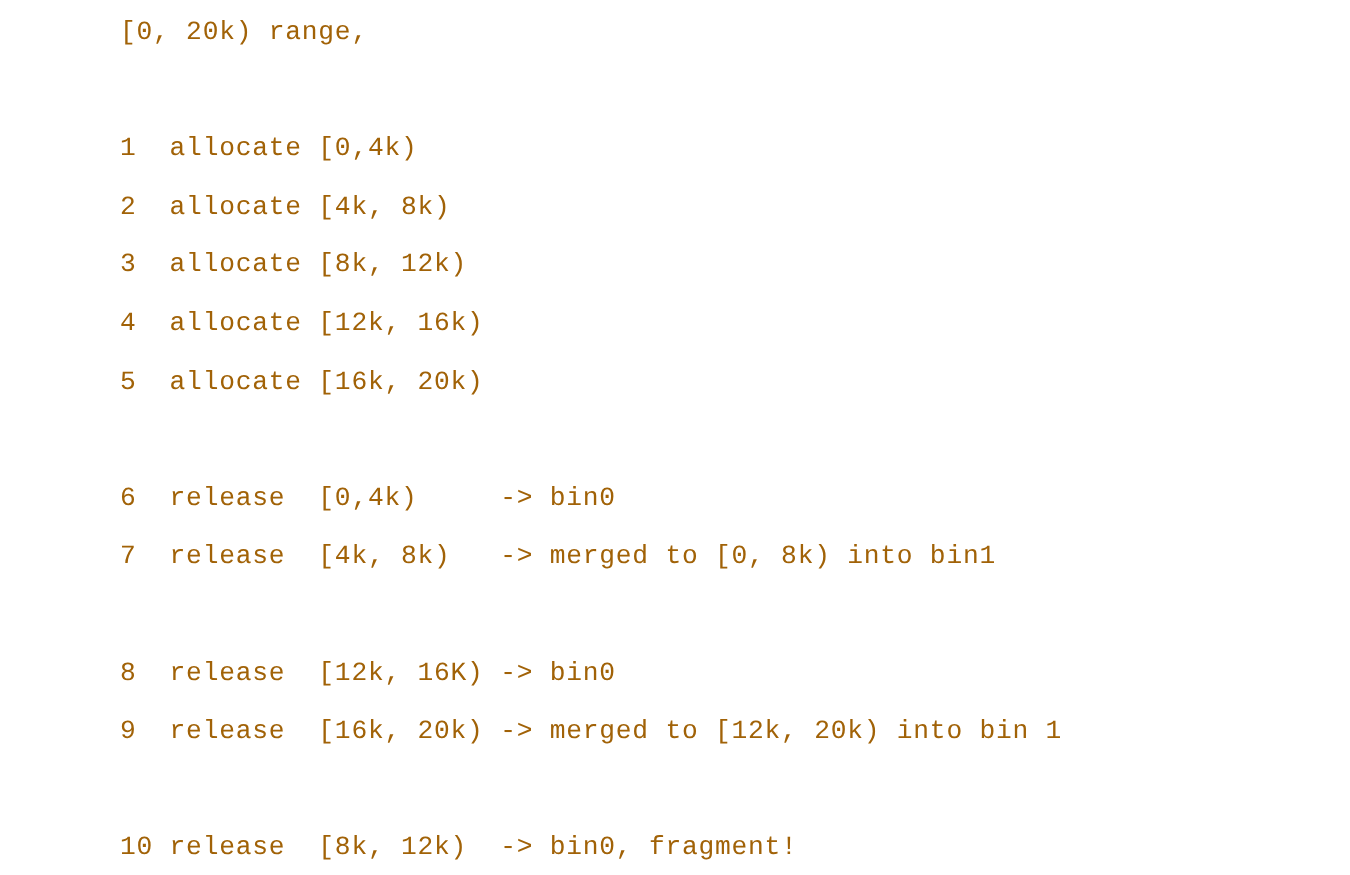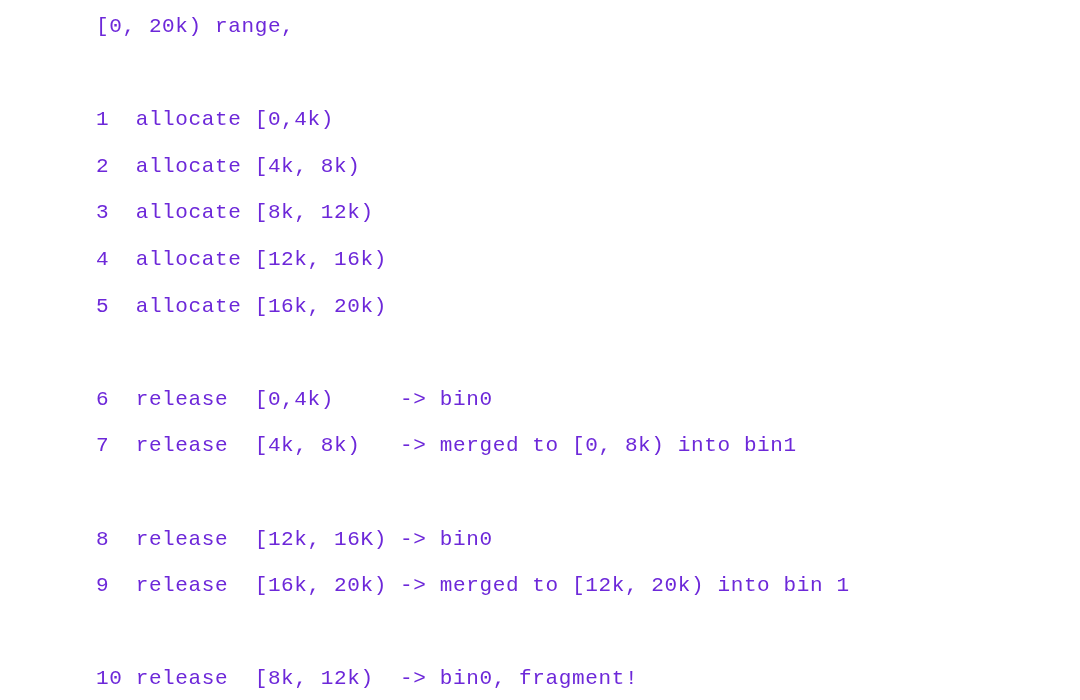--- a/index.html
+++ b/index.html
@@ -39,21 +39,21 @@
     font-weight: 400;
     -webkit-font-smoothing: antialiased;
   }
 
   .trace-line {
     display: block;
     white-space: pre;
     min-height: 46.6px;
     margin: 0;
     padding: 0;
-    color: #6d28d9;
+    color: #a16207;
   }
 
   
   .trace-line.is-blank {
     color: transparent;
   }
 </style>
 </head>
 <body style="background: rgb(255, 255, 255);">
 

